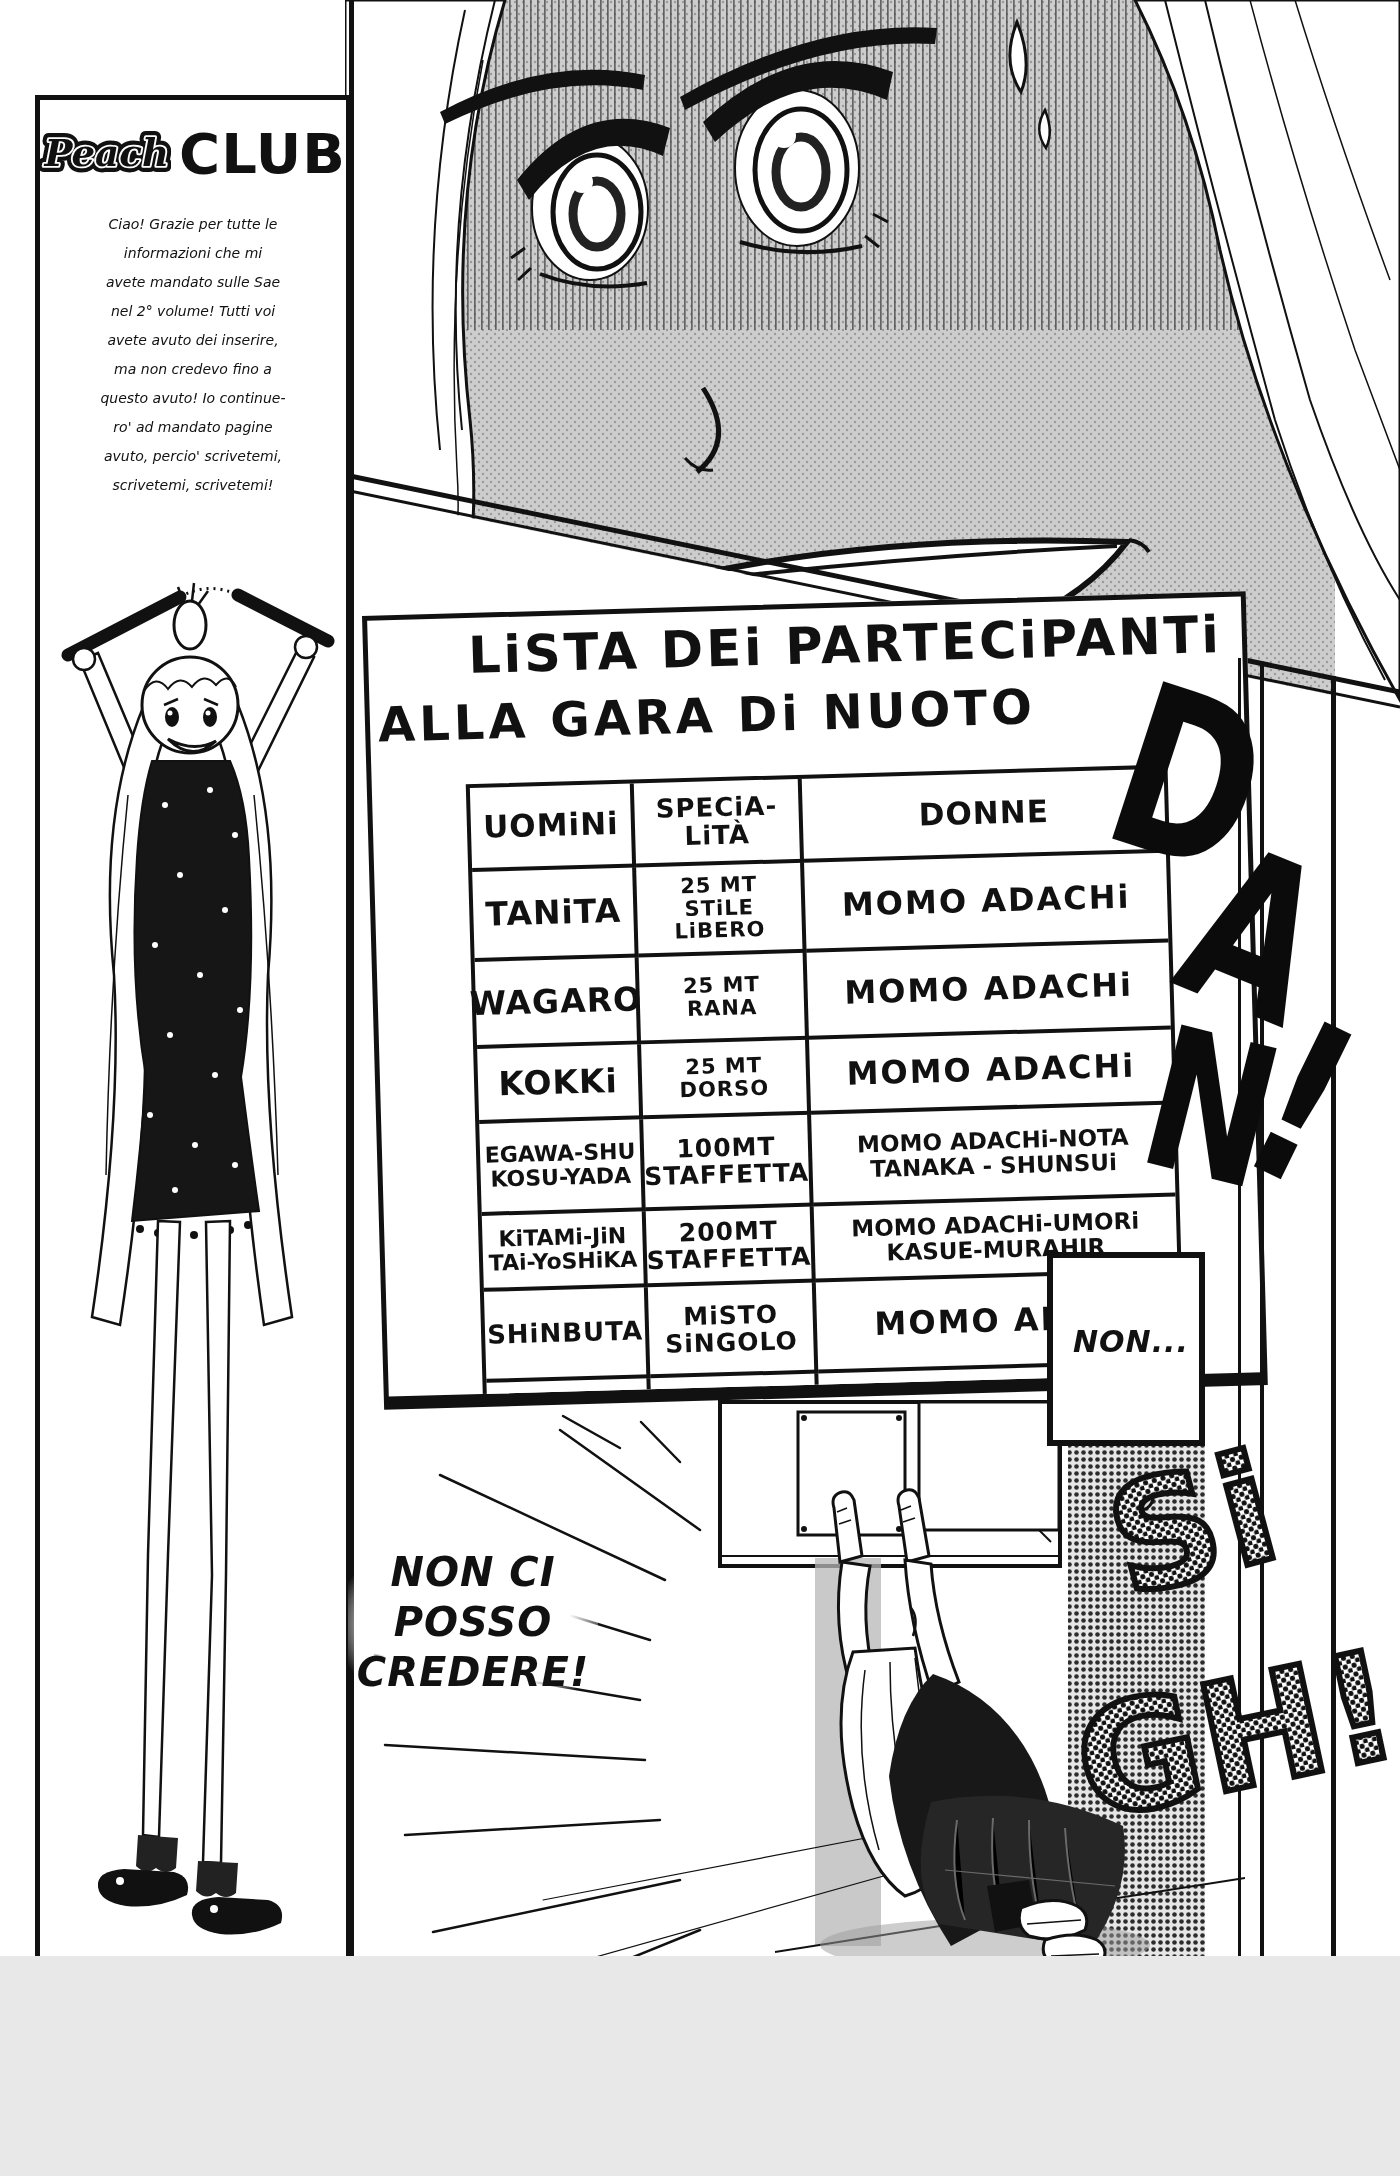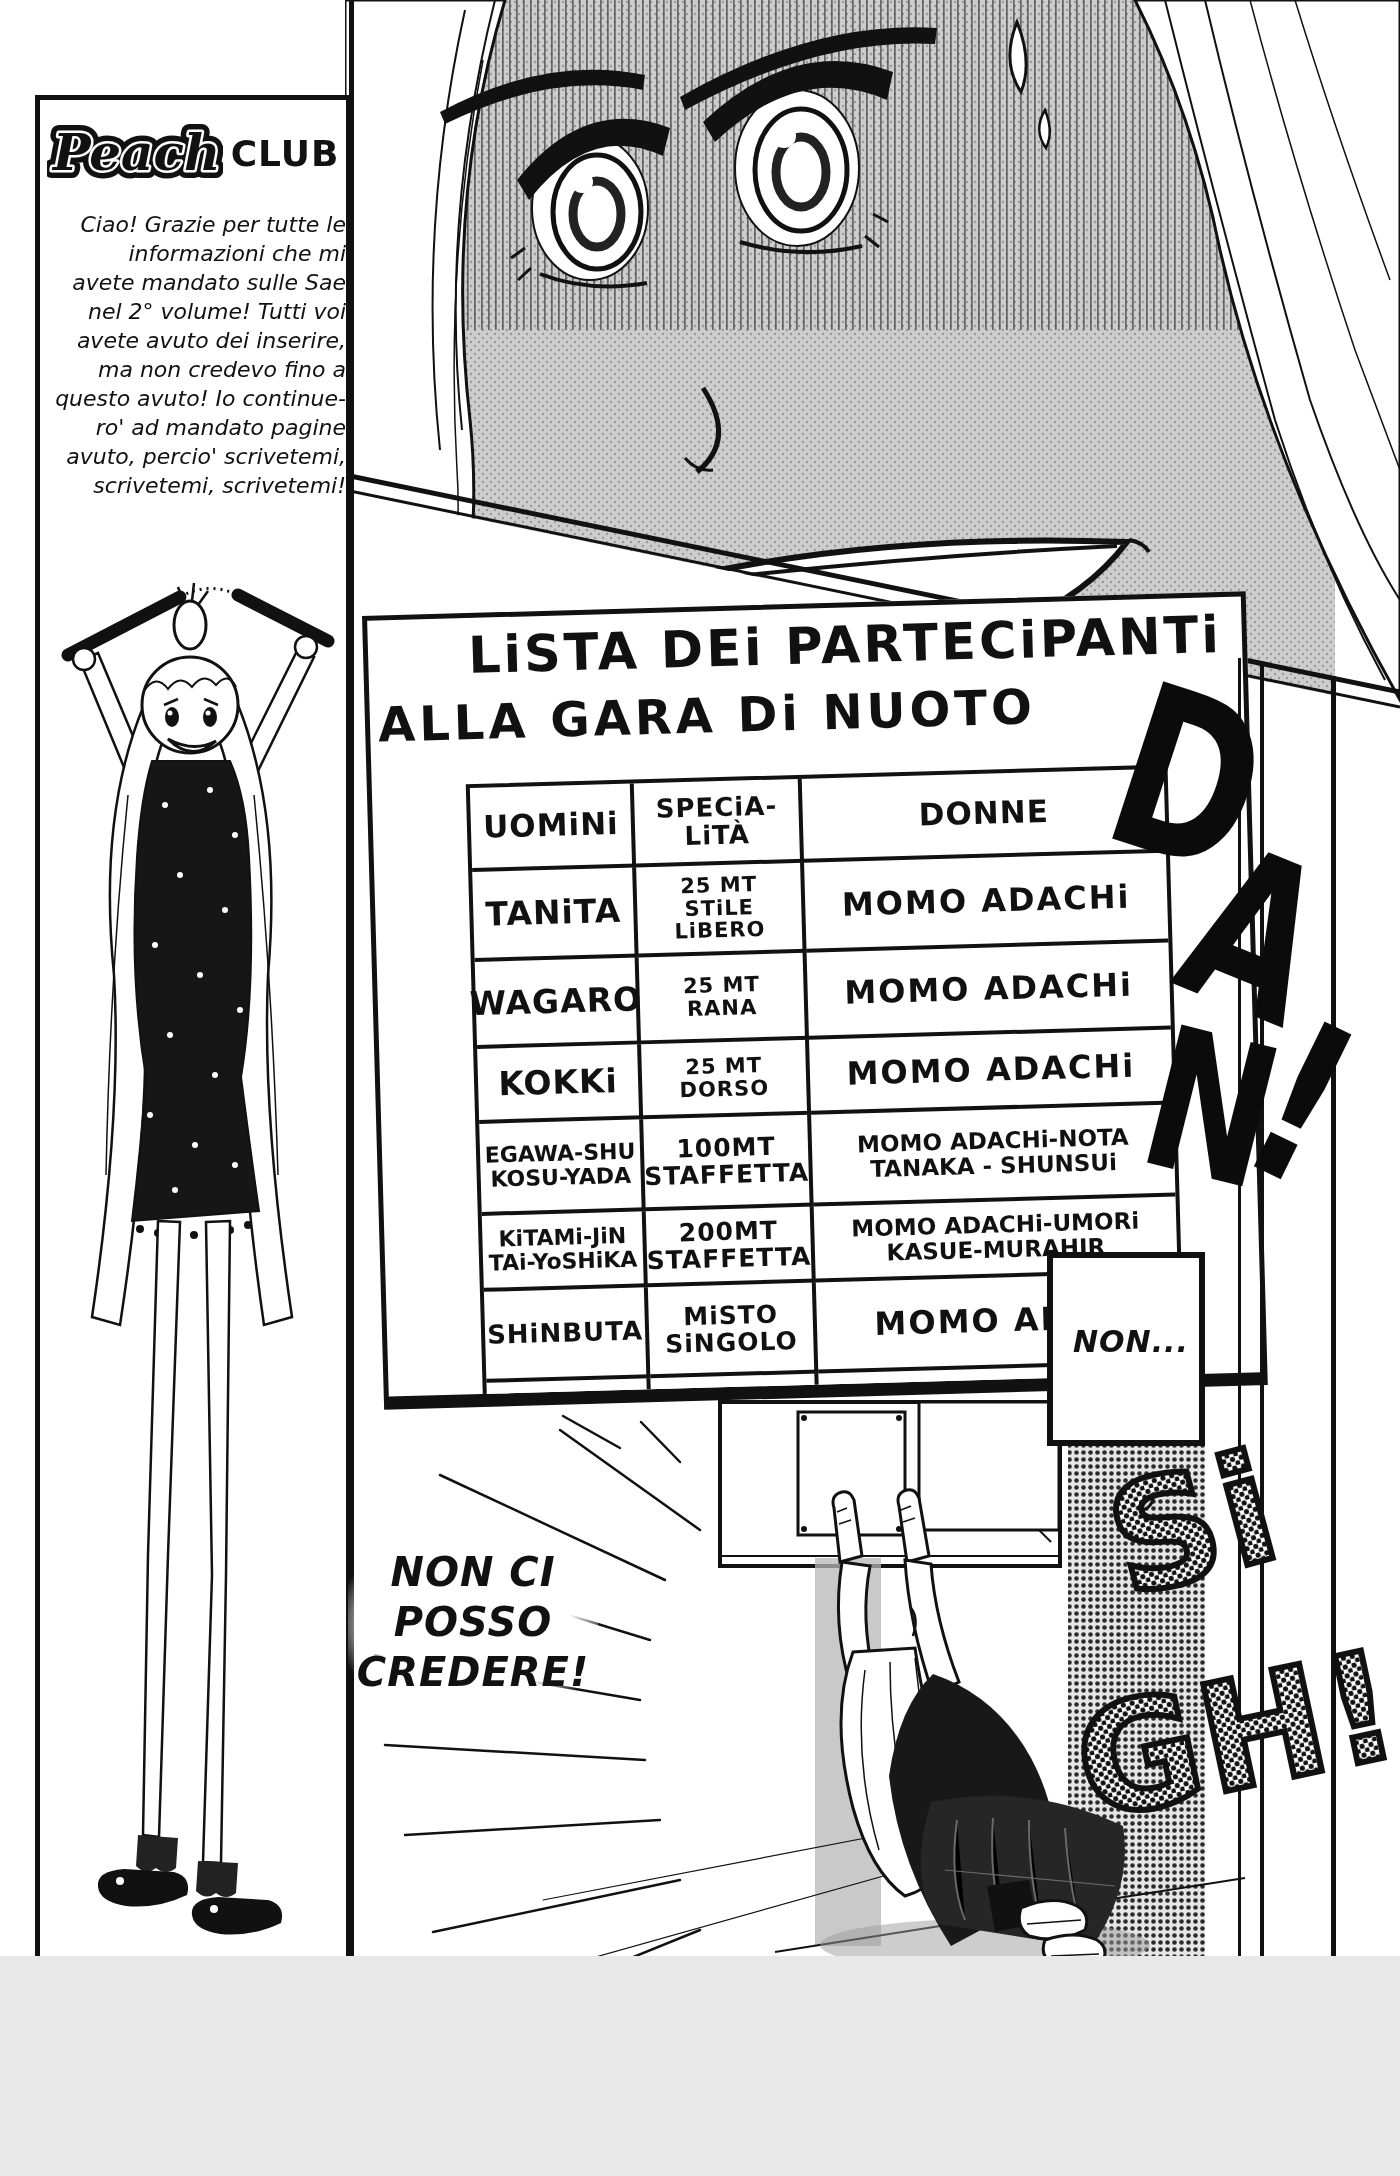--- a/index.html
+++ b/index.html
@@ -3,22 +3,22 @@
 <meta charset="utf-8">
 <style>
   html,body{margin:0;padding:0;background:#e8e8e8;}
   #page{position:relative;width:1400px;height:1956px;background:#fff;overflow:hidden;
         font-family:"DejaVu Sans", sans-serif;color:#111;}
   .abs{position:absolute;}
 
   
   #sidebar{left:35px;top:95px;width:306px;height:1890px;border:5px solid #111;z-index:2;background:#fff;}
   #logo-row{display:flex;align-items:center;justify-content:center;gap:8px;margin-top:20px;}
-  #logo-club{font-size:36px;font-weight:bold;letter-spacing:1px;}
-  #sidebar-message{margin-top:24px;text-align:right;font-style:italic;font-size:22px;
+  #logo-club{font-size:56px;font-weight:bold;letter-spacing:1px;}
+  #sidebar-message{margin-top:24px;text-align:center;font-style:italic;font-size:14px;
                    line-height:29px;font-weight:500;white-space:nowrap;}
   #sidebar-girl{position:absolute;left:0;top:455px;}
 
   
   #col-line{left:349px;top:0;width:5px;height:2176px;background:#111;z-index:3;}
   #face-svg{left:345px;top:0;z-index:1;}
   #bottom-svg{left:345px;top:1400px;z-index:2;}
 
   
   #wl1{left:1238px;top:658px;width:3px;height:1518px;background:#111;z-index:3;}

